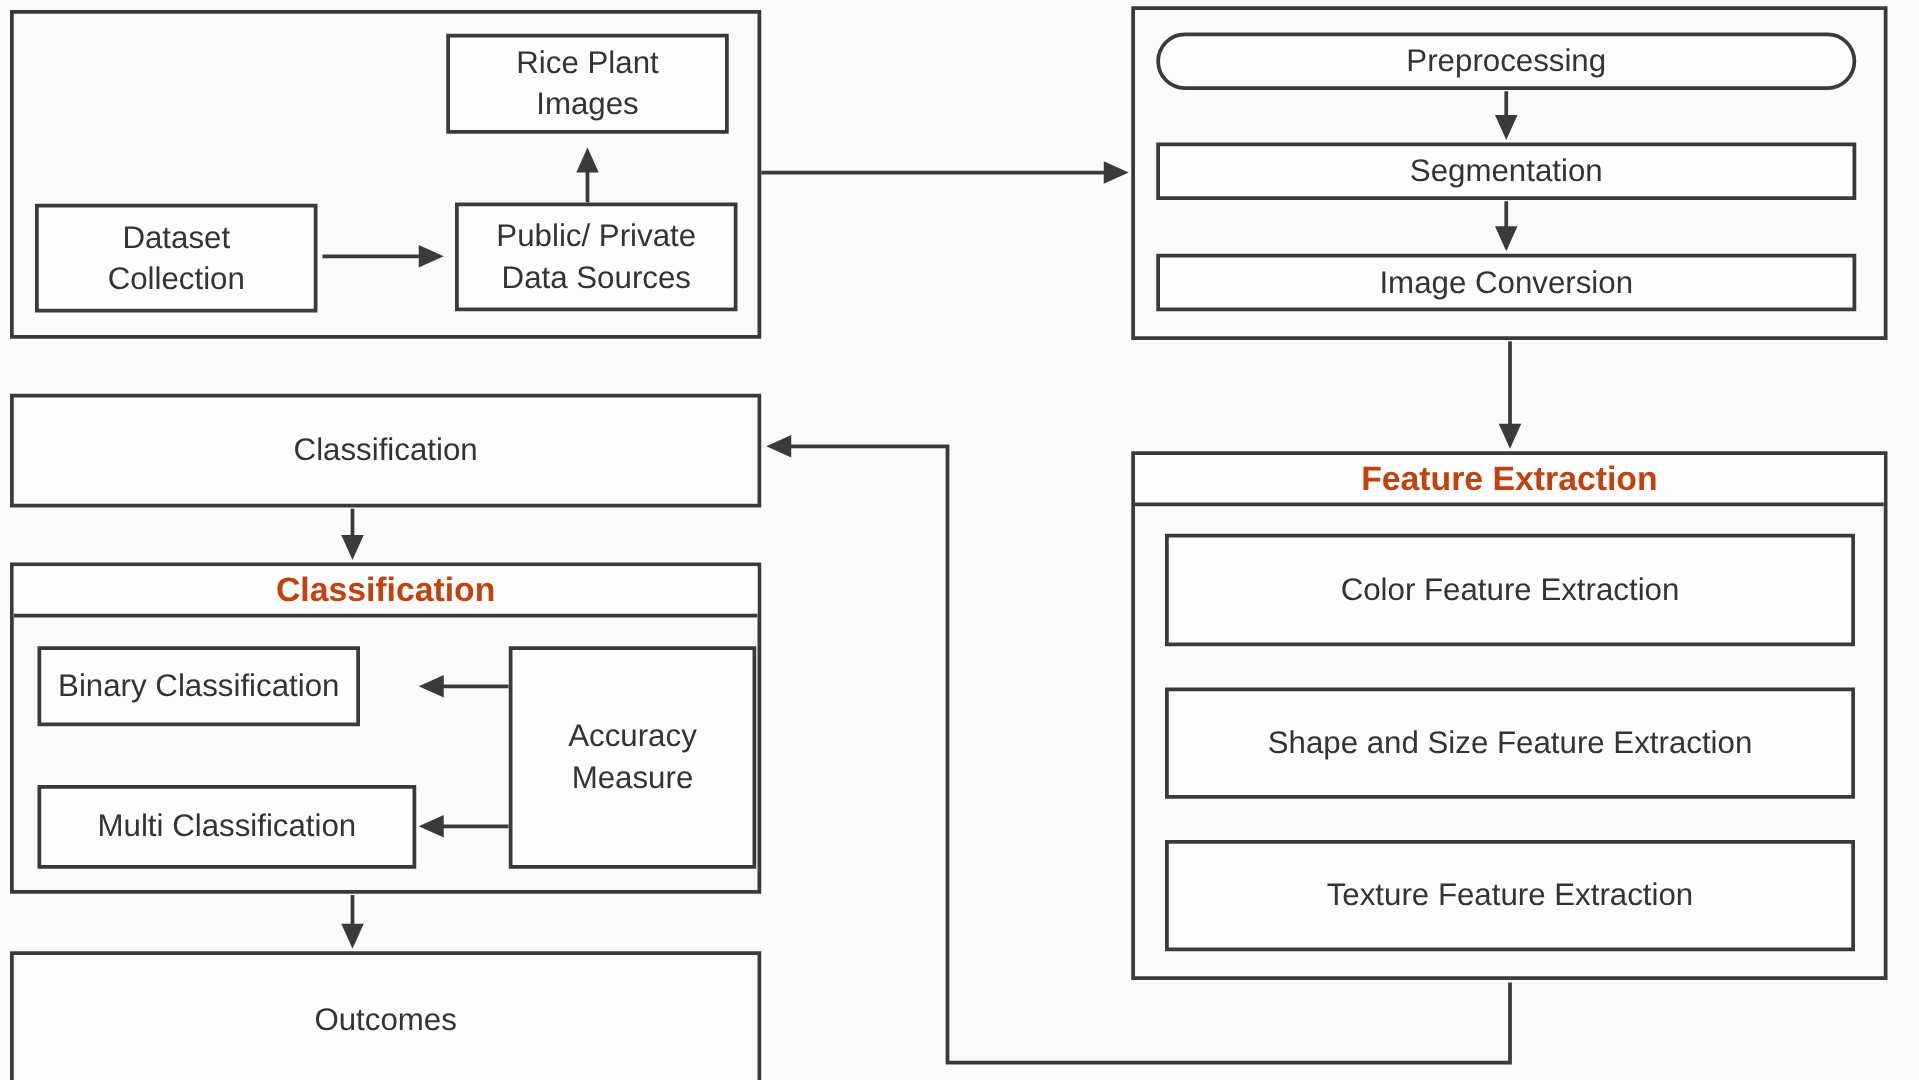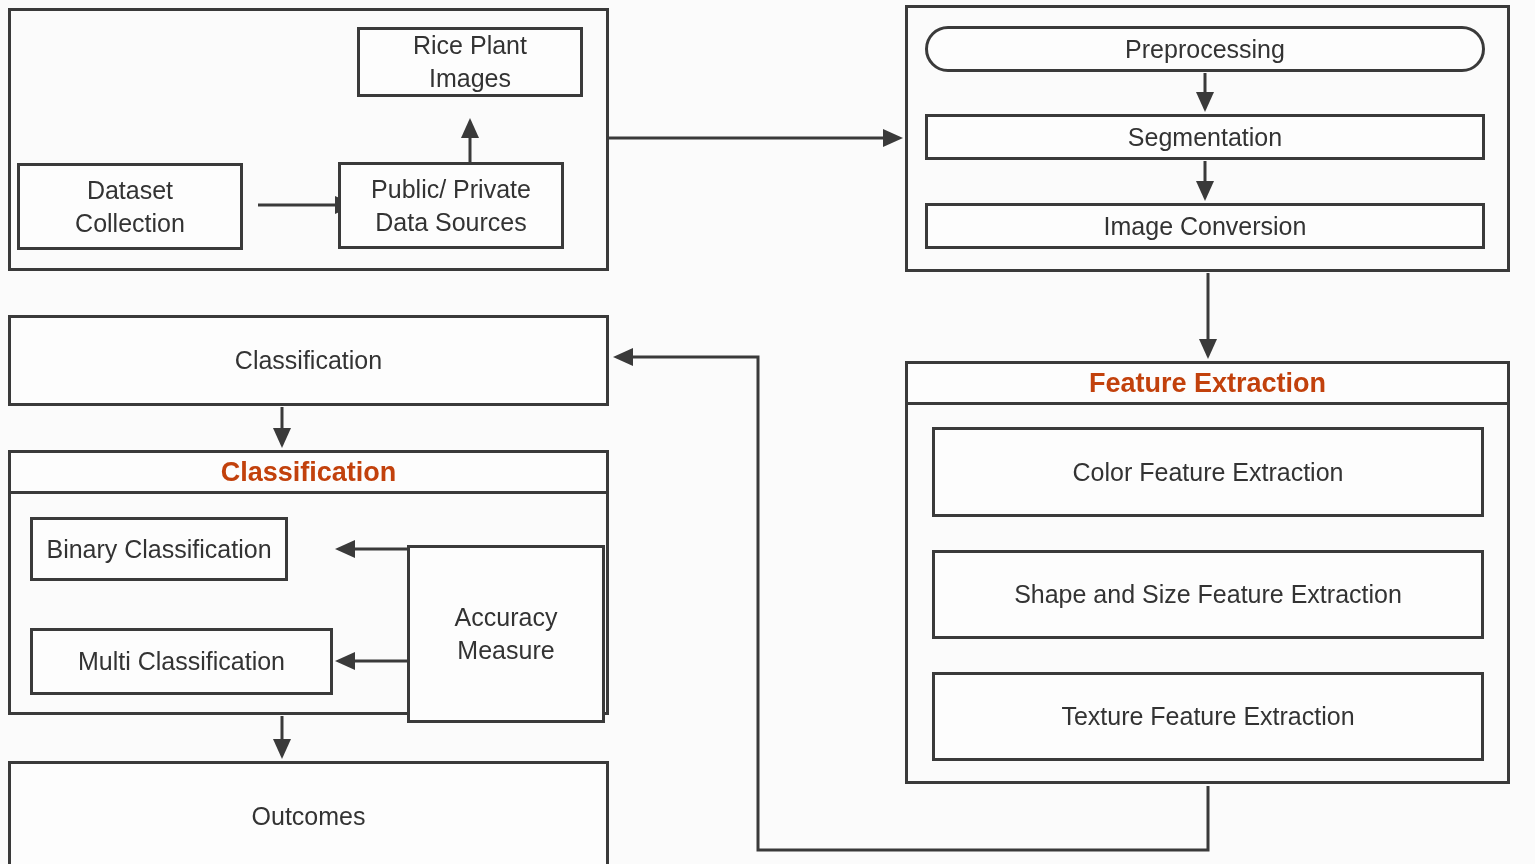--- a/index.html
+++ b/index.html
@@ -54,42 +54,42 @@
     align-items: center;
     justify-content: center;
     font-size: 27px;
     font-weight: bold;
     color: #c2410c;
     background: #fdfdfd;
   }
 
   
   #g-dataset   { left: 8px;   top: 8px;   width: 601px; height: 263px; }
-  #n-rice      { left: 357px; top: 27px;  width: 226px; height: 70px;  padding: 0 41px; }
-  #n-dataset   { left: 17px;  top: 163px; width: 226px; height: 87px;  padding: 0 44px; }
-  #n-public    { left: 338px; top: 162px; width: 226px; height: 87px;  padding: 0 18px; }
+  #n-rice      { left: 357px; top: 27px;  width: 226px; height: 80px;  padding: 0 41px; }
+  #n-dataset   { left: 28px;  top: 163px; width: 226px; height: 87px;  padding: 0 44px; }
+  #n-public    { left: 364px; top: 162px; width: 226px; height: 87px;  padding: 0 18px; }
 
   
   #g-preproc   { left: 905px; top: 5px;   width: 605px; height: 267px; }
   #n-prep      { left: 925px; top: 26px;  width: 560px; height: 46px; border-radius: 23px;  }
   #n-seg       { left: 925px; top: 114px; width: 560px; height: 46px;  }
   #n-conv      { left: 925px; top: 203px; width: 560px; height: 46px;  }
 
   
   #g-feature   { left: 905px; top: 361px; width: 605px; height: 423px; }
   #n-color     { left: 932px; top: 427px; width: 552px; height: 90px;  }
   #n-shape     { left: 932px; top: 550px; width: 552px; height: 89px;  }
   #n-texture   { left: 932px; top: 672px; width: 552px; height: 89px;  }
 
   
   #n-classif   { left: 8px;   top: 315px; width: 601px; height: 91px;  }
   #g-classif   { left: 8px;   top: 450px; width: 601px; height: 265px; }
   #n-binary    { left: 30px;  top: 517px; width: 258px; height: 64px;  }
   #n-multi     { left: 30px;  top: 628px; width: 303px; height: 67px;  }
-  #n-accuracy  { left: 407px; top: 517px; width: 198px; height: 178px; padding: 12px 28px; margin-top: 28px; }
+  #n-accuracy  { left: 407px; top: 517px; width: 198px; height: 178px; padding: 12px 28px; }
   #n-outcomes  { left: 8px;   top: 761px; width: 601px; height: 110px;  }
 </style>
 </head>
 <body>
 
 <div id="stage">
 
   <svg id="connectors" viewBox="0 0 1535 864" xmlns="http://www.w3.org/2000/svg">
     <g stroke="#3a3a3a" stroke-width="3" fill="#3a3a3a">
 

